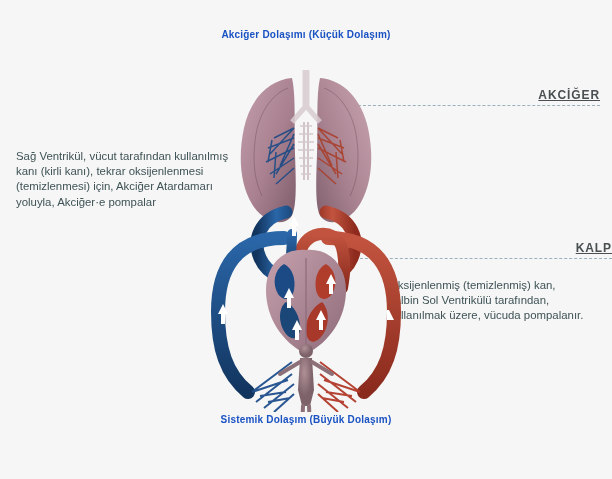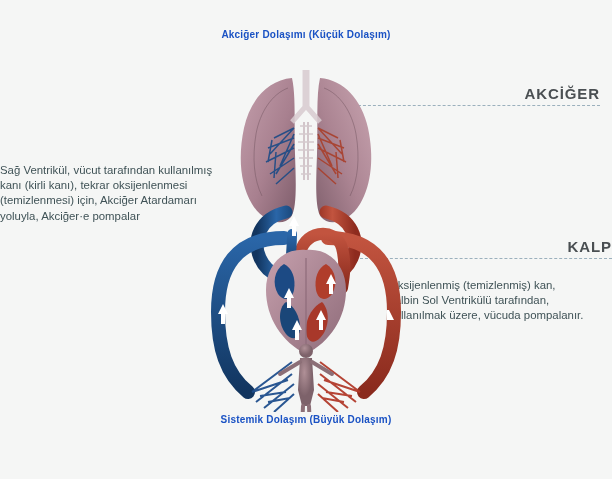--- a/index.html
+++ b/index.html
@@ -27,34 +27,35 @@
   #title-bottom{top:410px;}
 
   .para{
     position:absolute;
     color:#3f5256;
     font-family:"Liberation Sans", sans-serif;
     font-size:11.4px;
     line-height:15.2px;
     white-space:pre-line;
   }
-  #para-left-1{left:0px;  top:163px; width:220px;}
+  #para-left-1{left:0px;  top:149px; width:220px;padding-left:16px;}
   #para-left-2{left:0px;  top:278px; width:220px;}
   #para-right-1{left:385px;top:134px; width:228px;}
   #para-right-2{left:389px;top:278px; width:224px;}
 
   .callout{position:absolute;}
   .callout .clabel{
     position:absolute;right:0;bottom:4px;
     color:#4a4f52;
     font-family:"Liberation Sans", sans-serif;
     font-weight:bold;
-    font-size:15px;
+    font-size:12px;
     letter-spacing:.9px;
     white-space:nowrap;
+    text-decoration:underline;
   }
   .callout .cline{
     position:absolute;left:0;bottom:0;height:0;width:100%;
     border-top:1px dashed #9bb0bd;
   }
   #callout-lung{left:348px;top:85px;width:252px;height:21px;}
   #callout-heart{left:360px;top:226px;width:252px;height:21px;margin-top:12px;}
 
   #art{position:absolute;left:196px;top:62px;width:220px;height:350px;}
   svg{display:block;}

